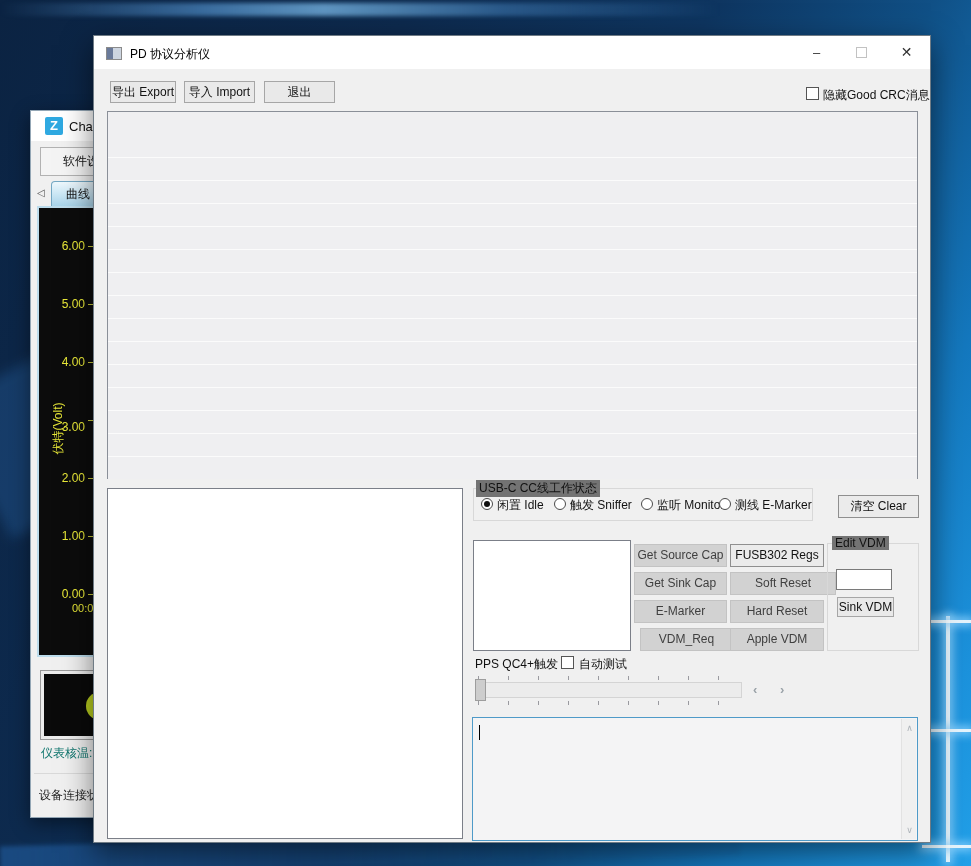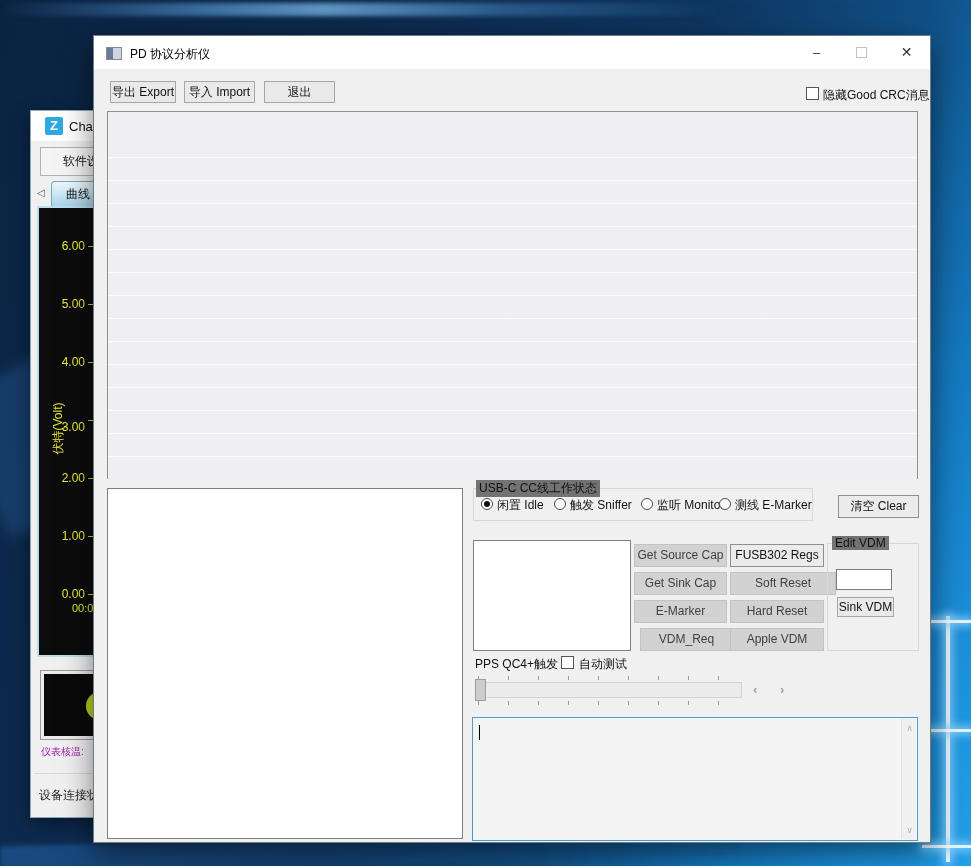--- a/index.html
+++ b/index.html
@@ -33,21 +33,21 @@
   .chart { position:absolute; left:6px; top:95px; width:112px; height:451px; background:#0c0c0c;
     border:2px solid #bcdcec; }
   .ytick { position:absolute; left:0; width:46px; text-align:right; font-size:12px; color:#e8e838; line-height:14px; }
   .ydash { position:absolute; left:49px; width:7px; height:1px; background:#caca3a; }
   .ylabel { position:absolute; left:-36px; top:212px; width:110px; text-align:center; font-size:12px;
     color:#e8e838; transform:rotate(-90deg); white-space:nowrap; }
   .xtick { position:absolute; left:33px; top:394px; font-size:11px; color:#e8e838; white-space:nowrap; }
   .gaugebox { position:absolute; left:10px; top:560px; width:106px; height:68px; background:#0a0a0a;
     border:3px solid #ececec; box-shadow:0 0 0 1px #9a9a9a; overflow:hidden; }
   .gaugearc { position:absolute; left:42px; top:18px; width:28px; height:28px; border-radius:50%; background:#b9ce1f; }
-  .gaugelabel { position:absolute; left:10px; top:634px; font-size:10px; color:#a21caf; white-space:nowrap; }
+  .gaugelabel { position:absolute; left:10px; top:634px; font-size:12px; color:#0f766e; white-space:nowrap; }
   .bgdivider { position:absolute; left:3px; top:662px; width:116px; height:1px; background:#d9d9d9; }
   .connlabel { position:absolute; left:8px; top:676px; font-size:12px; color:#222; white-space:nowrap; }
   
   #pdwin { left:93px; top:35px; width:838px; height:808px; background:#f0f0f0;
     border:1px solid #6f7b85; box-shadow:0 10px 28px rgba(0,0,0,.5); }
   #pdwin .titlebar { position:absolute; left:0; top:0; width:100%; height:33px; background:#ffffff; }
   .appicon { position:absolute; left:12px; top:11px; width:16px; height:13px; border:1px solid #8a8a8a;
     background:linear-gradient(90deg,#6a7a9a 0 45%,#cdd5e0 45% 100%); }
   .pdtitle { position:absolute; left:36px; top:10px; font-size:12px; color:#000; white-space:nowrap; }
   .wbtn { position:absolute; top:0; width:45px; height:33px; text-align:center; line-height:33px;

